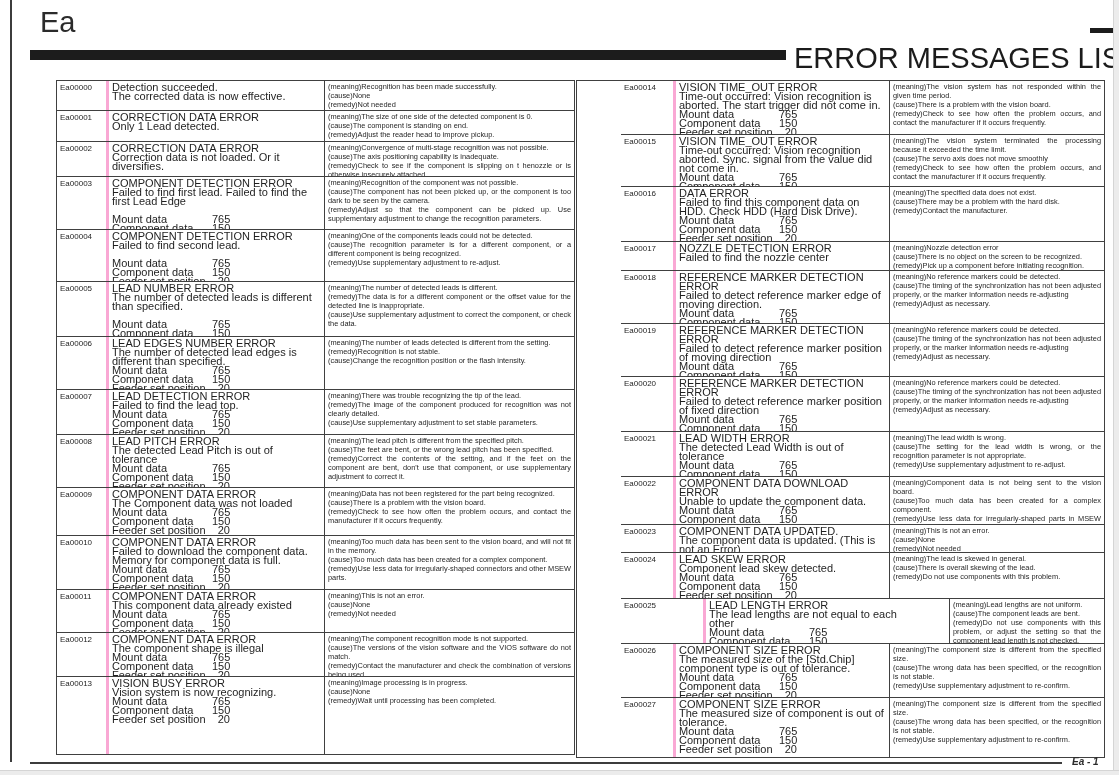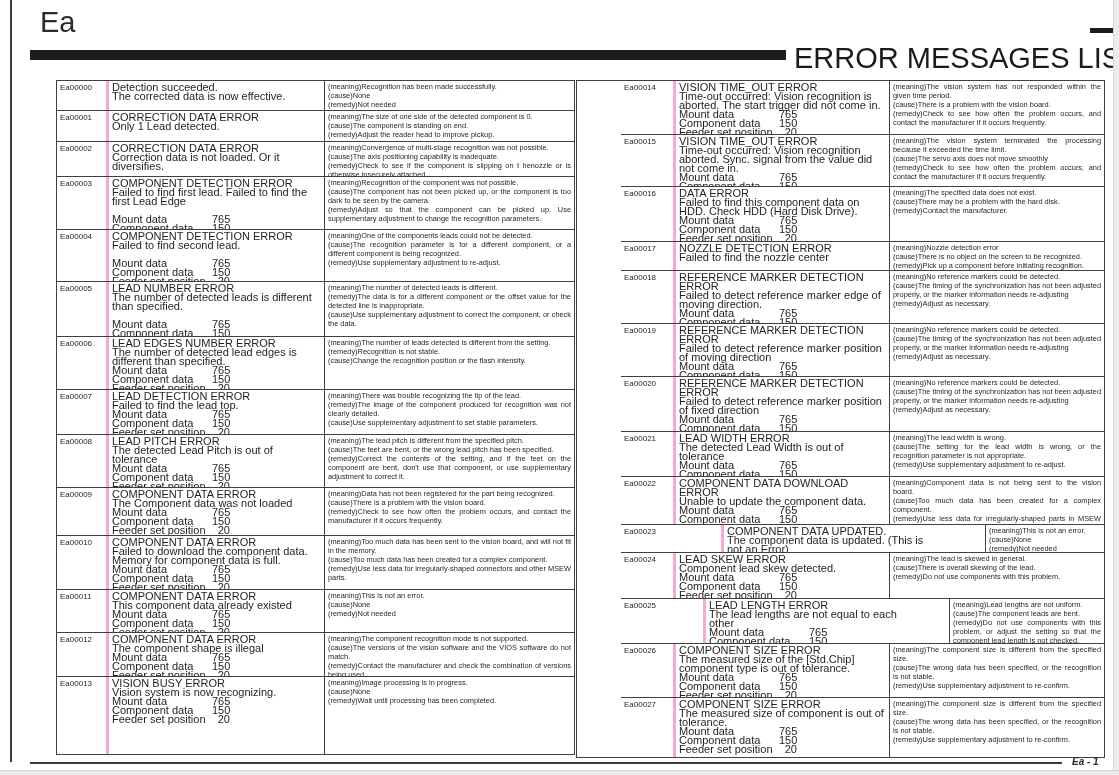--- a/index.html
+++ b/index.html
@@ -593,21 +593,21 @@
           <span class="pl">Feeder set position</span>
           <span class="pv">20</span>
         </div>
       </div>
       <div class="cell info">
         <div class="line">(meaning)Component data is not being sent to the vision board.</div>
         <div class="line">(cause)Too much data has been created for a complex component.</div>
         <div class="line">(remedy)Use less data for irregularly-shaped parts in MSEW mode.</div>
       </div>
     </div>
-    <div class="trow" style="height: 28px; gap: 48px;">
+    <div class="trow" style="height: 28px;">
       <div class="cell code">
         <div class="line">Ea00023</div>
       </div>
       <div class="cell desc">
         <div class="line">COMPONENT DATA UPDATED.</div>
         <div class="line">The component data is updated. (This is not an Error)</div>
       </div>
       <div class="cell info">
         <div class="line">(meaning)This is not an error.</div>
         <div class="line">(cause)None</div>

